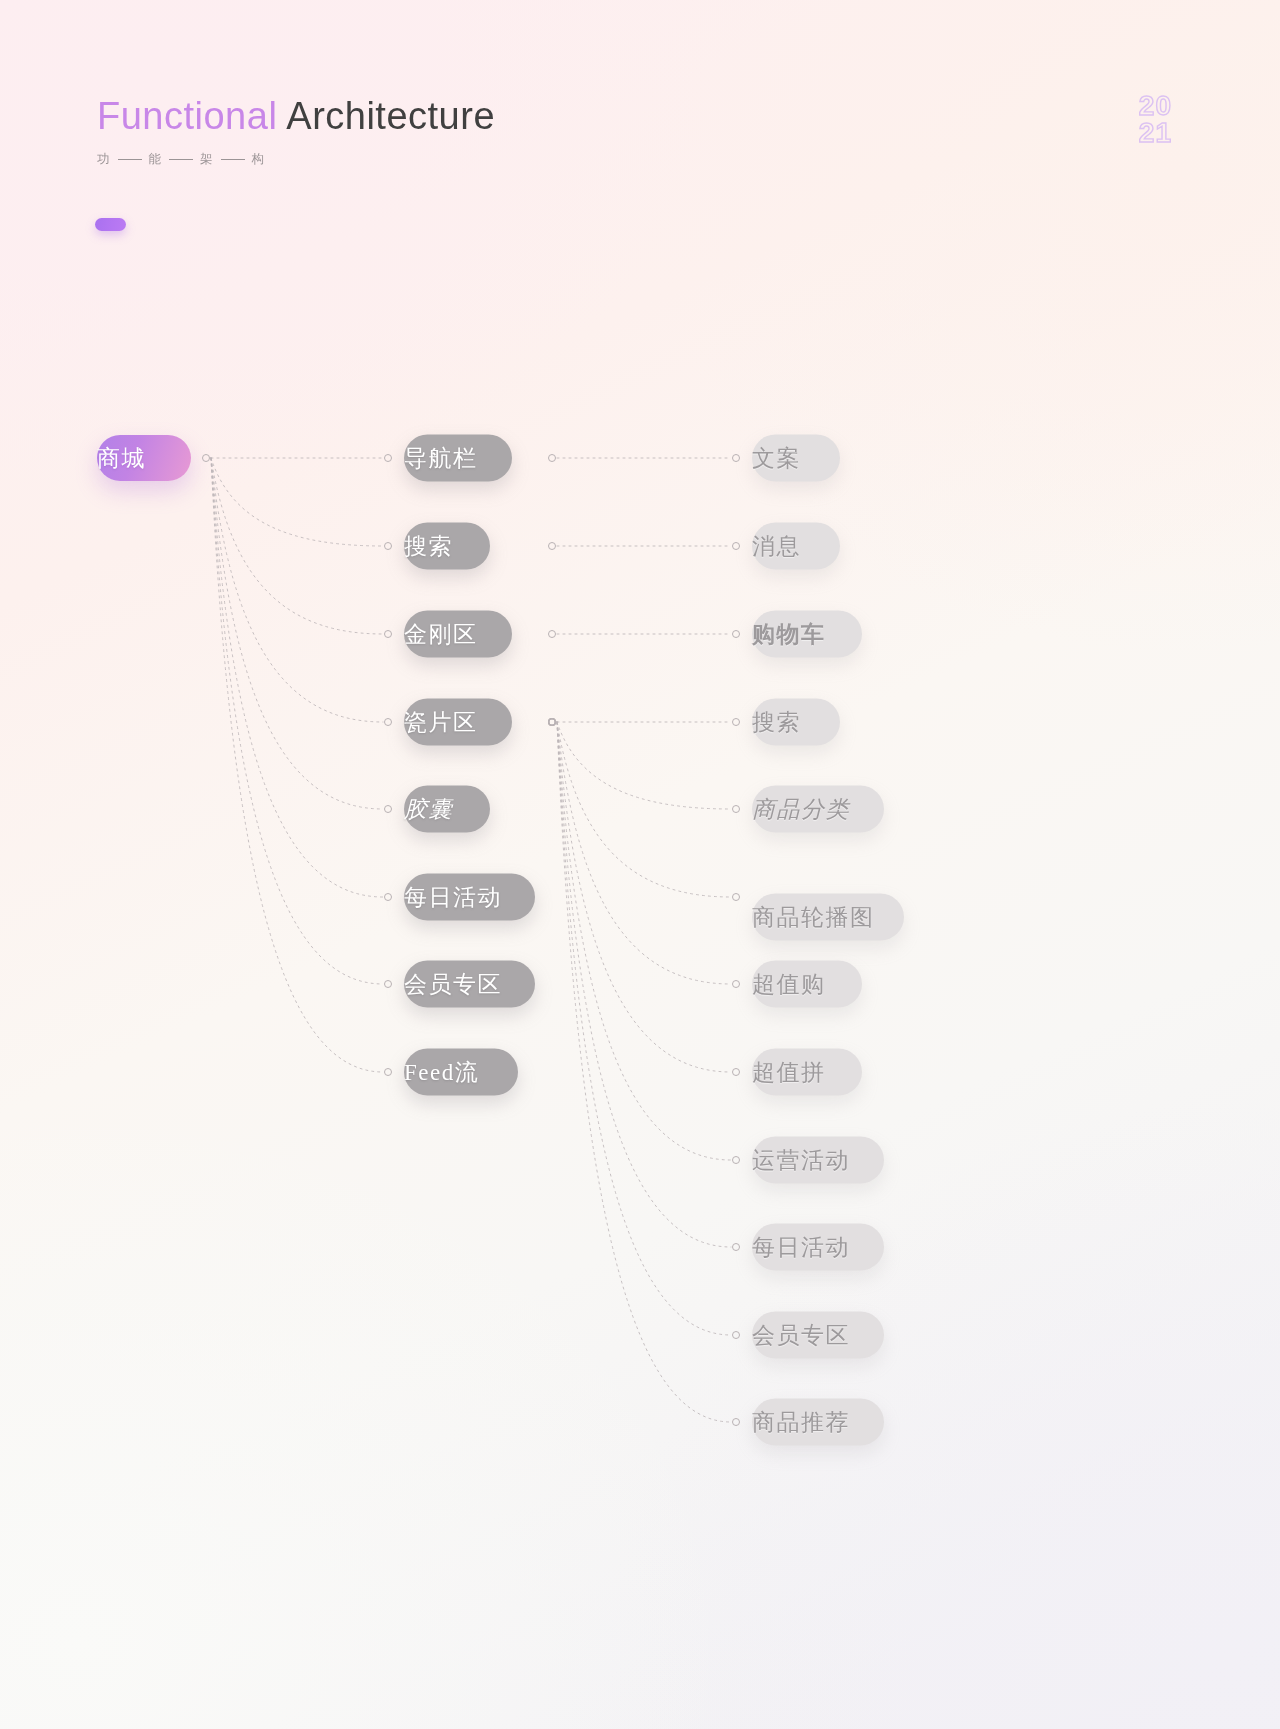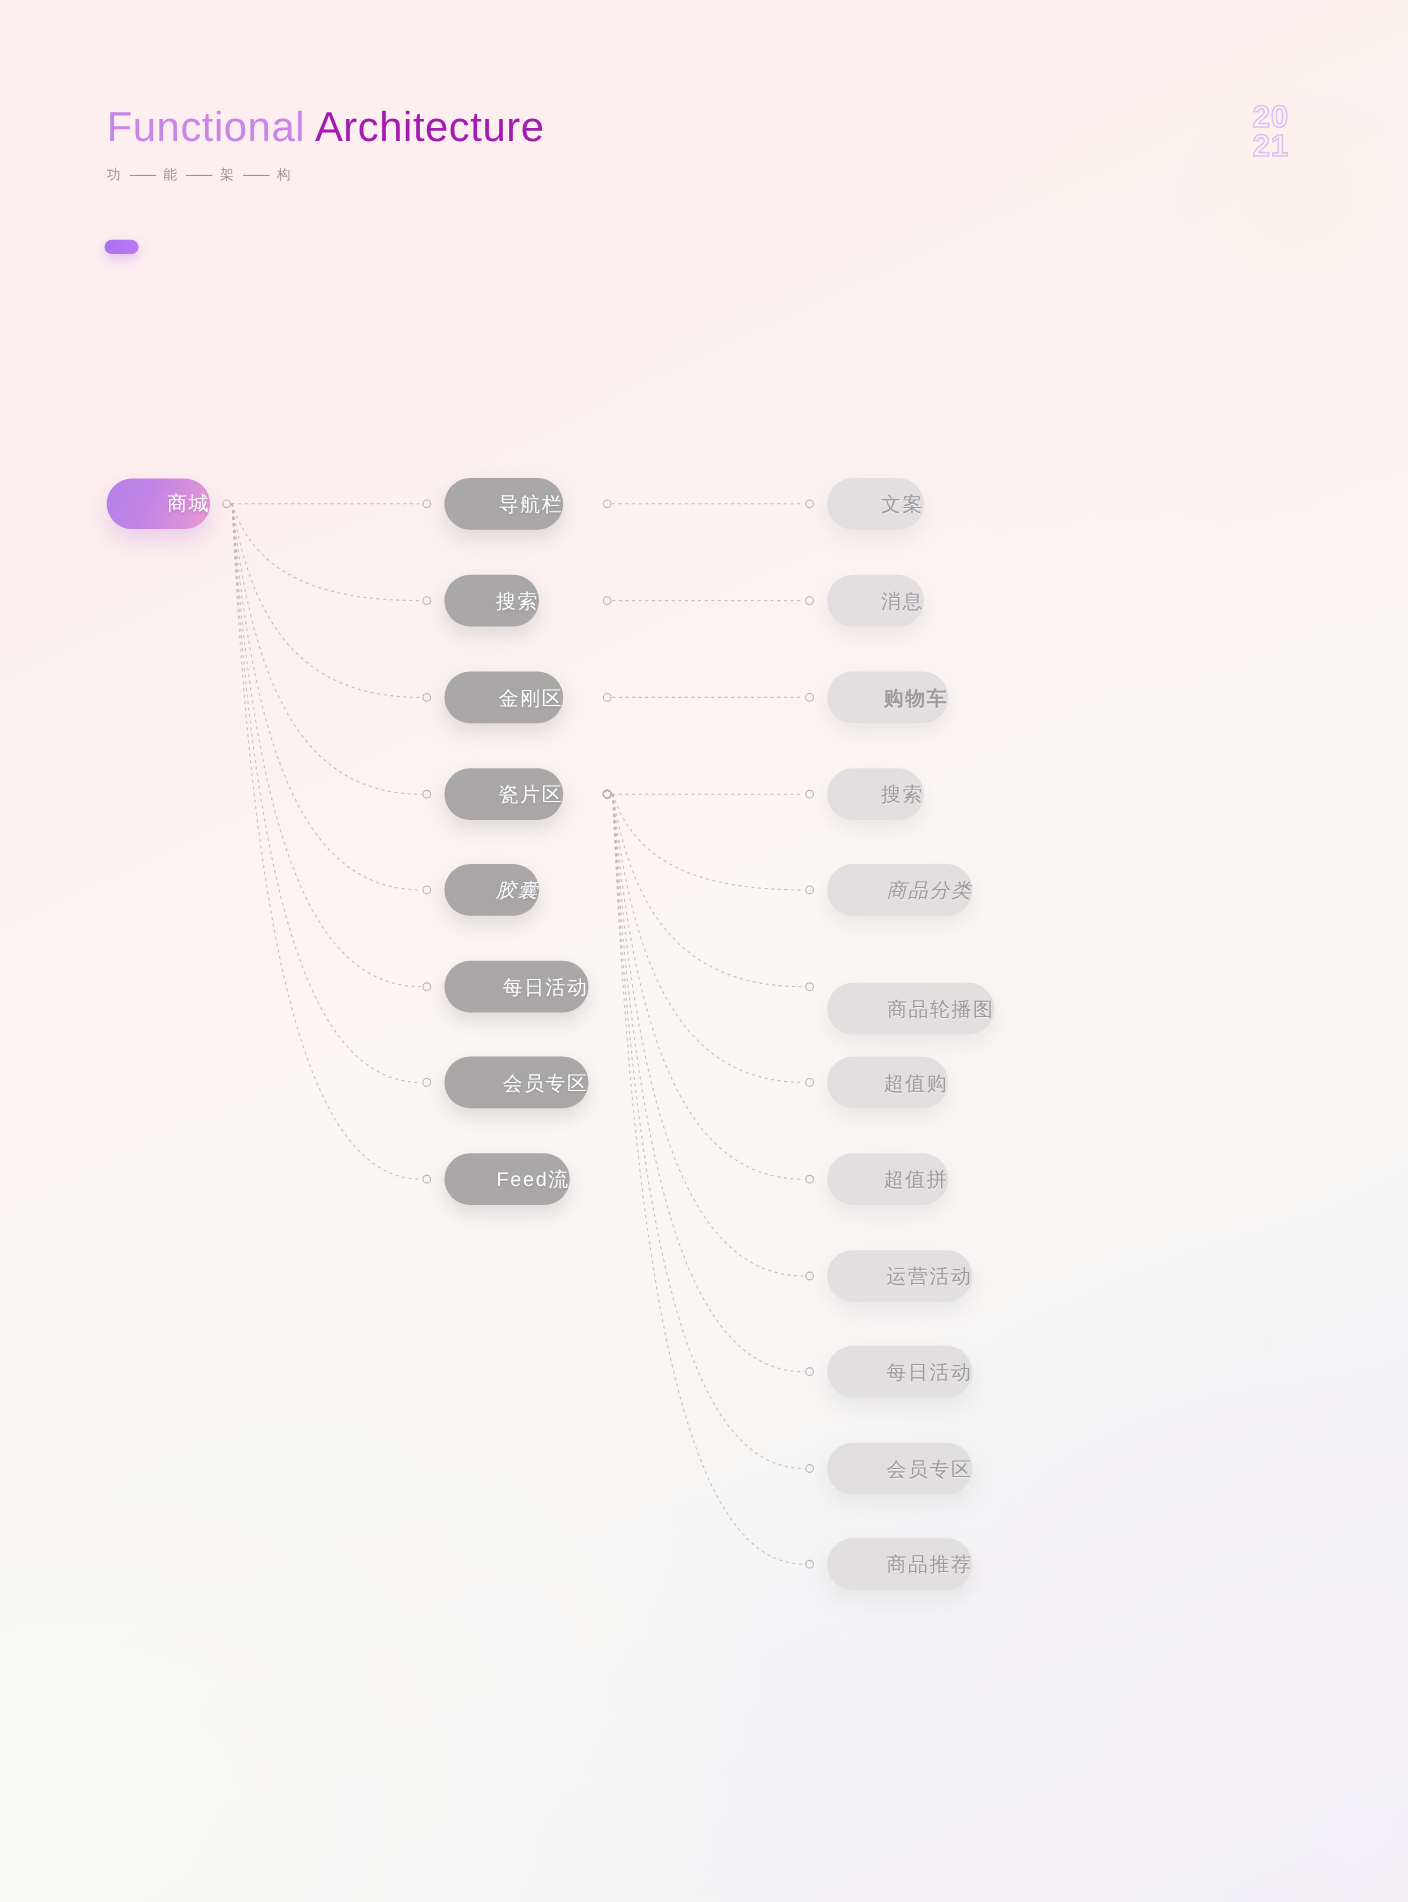--- a/index.html
+++ b/index.html
@@ -33,21 +33,21 @@
   .header { position: absolute; left: 97px; top: 90px; }
 
   .title {
     font-size: 38px;
     font-weight: 400;
     letter-spacing: 0.5px;
     line-height: 52px;
     white-space: nowrap;
   }
   .title .w1 { color: #c887e8; }
-  .title .w2 { color: #a21caf; }
+  .title .w2 { color: #404040; }
 
   .subtitle {
     margin-top: 9px;
     font-size: 12.5px;
     color: #9b9496;
     letter-spacing: 1px;
     display: flex;
     align-items: center;
     gap: 7px;
     white-space: nowrap;
@@ -104,24 +104,24 @@
     left: 0; top: 0;
     width: 1280px; height: 1729px;
     overflow: visible;
     pointer-events: none;
   }
 
   .node {
     position: absolute;
     display: flex;
     align-items: center;
-    justify-content: flex-end;
+    justify-content: flex-start;
     border-radius: 28px;
     white-space: nowrap;
-    font-size: 18px;
+    font-size: 23px;
     letter-spacing: 1.5px;
     transform: translateY(-50%);
   }
 
   .node.root {
     color: #ffffff;
     background: linear-gradient(110deg, #b281e8 0%, #c283e4 40%, #e89ad4 100%);
     box-shadow: 0 10px 22px rgba(187,130,221,0.32);
     text-shadow: 0 1px 2px rgba(120,70,160,0.25);
   }
@@ -220,21 +220,21 @@
         </div>
         <div class="node lvl2" style="left: 404px; top: 809px; width: 86px; height: 47px; font-style: italic;">
           <span>胶囊</span>
         </div>
         <div class="node lvl2" style="left: 404px; top: 897px; width: 131px; height: 47px;">
           <span>每日活动</span>
         </div>
         <div class="node lvl2" style="left: 404px; top: 984px; width: 131px; height: 47px;">
           <span>会员专区</span>
         </div>
-        <div class="node lvl2" style="left: 404px; top: 1072px; width: 114px; height: 47px;">
+        <div class="node lvl2" style="left: 404px; top: 1072px; width: 114px; height: 47px; font-family: Liberation Serif, serif;">
           <span>Feed流</span>
         </div>
         <div class="node lvl3" style="left: 752px; top: 458px; width: 88px; height: 47px;">
           <span>文案</span>
         </div>
         <div class="node lvl3" style="left: 752px; top: 546px; width: 88px; height: 47px;">
           <span>消息</span>
         </div>
         <div class="node lvl3" style="left: 752px; top: 634px; width: 110px; height: 47px; font-weight: bold;">
           <span>购物车</span>

